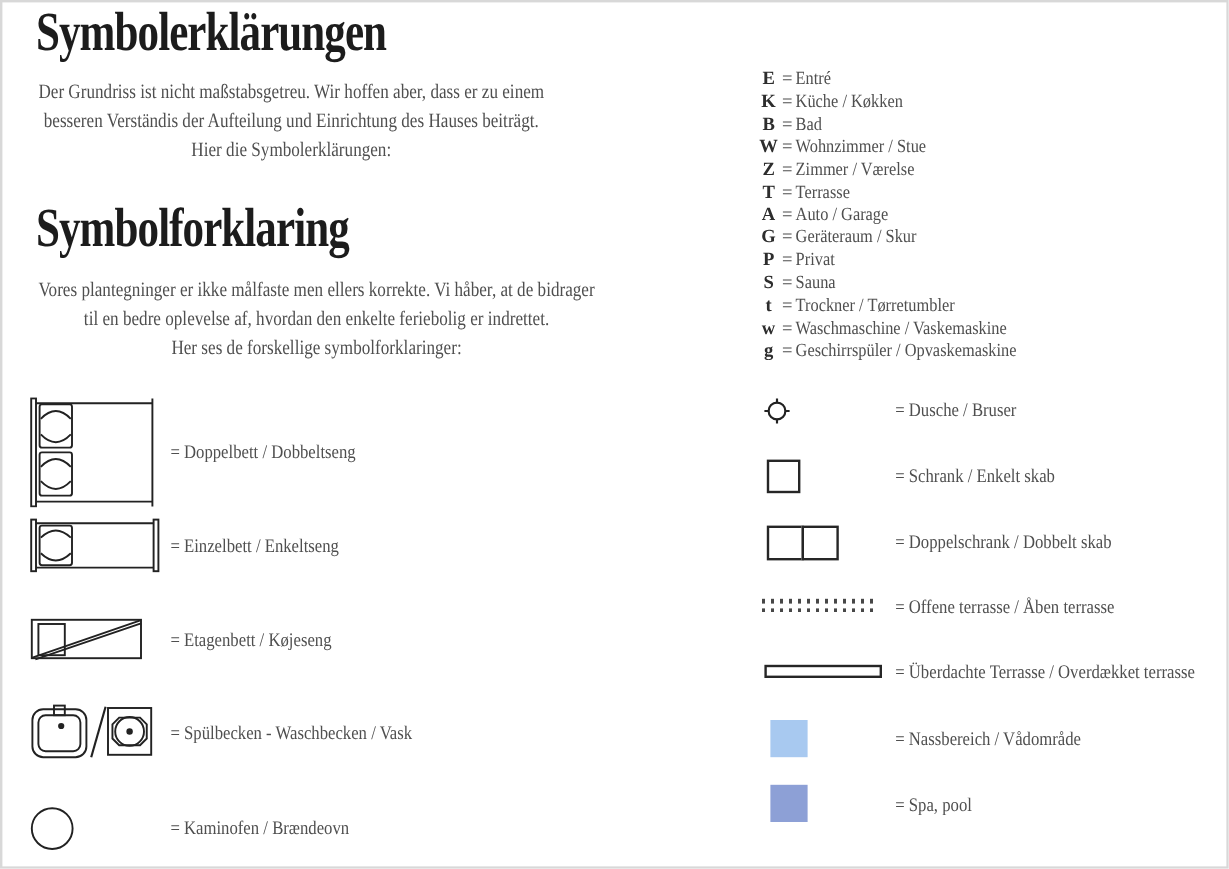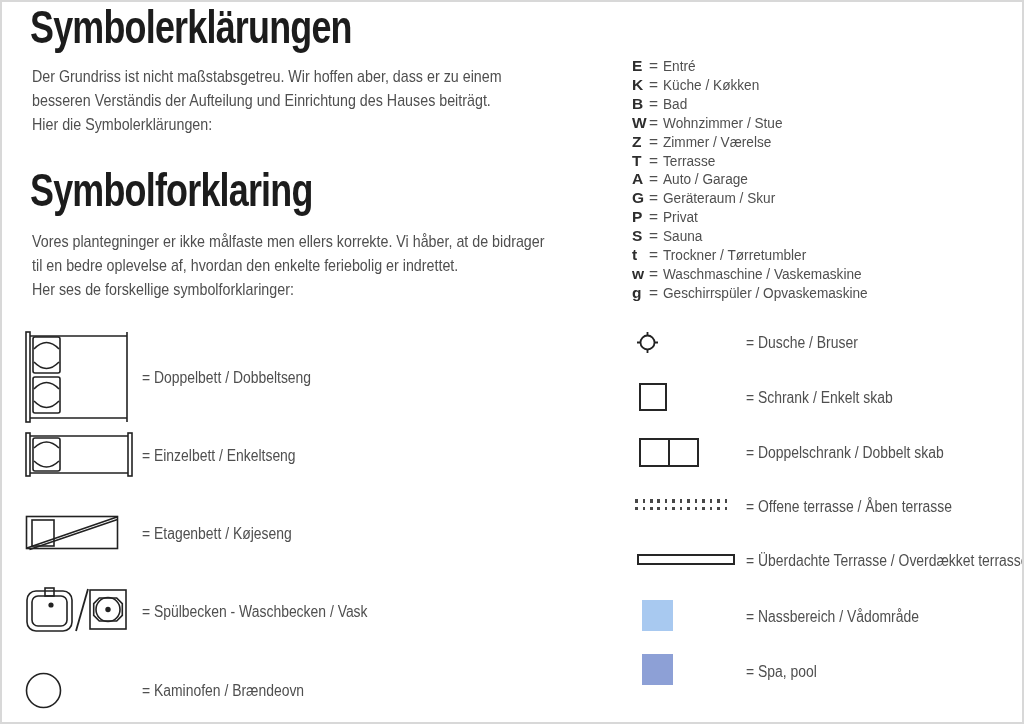--- a/index.html
+++ b/index.html
@@ -2,22 +2,23 @@
 <html><head>
 <meta charset="utf-8">
 <style>
   html,body{margin:0;padding:0;background:#fff;}
   #page{
     position:relative;
     width:1024px;height:724px;
     box-sizing:border-box;
     background:#ffffff;
     border:2px solid #d8d8d8;
-    font-family:Liberation Sans, sans-serif;
+    font-family:Liberation Serif, serif;
     overflow:hidden;
+    text-align:center;
   }
   .h-title{
     position:absolute;
     margin:0;
     font-size:46px;
     line-height:48px;
     font-weight:600;
     letter-spacing:-1px;
     color:#1c1c1c;
     transform:scaleX(0.78);

